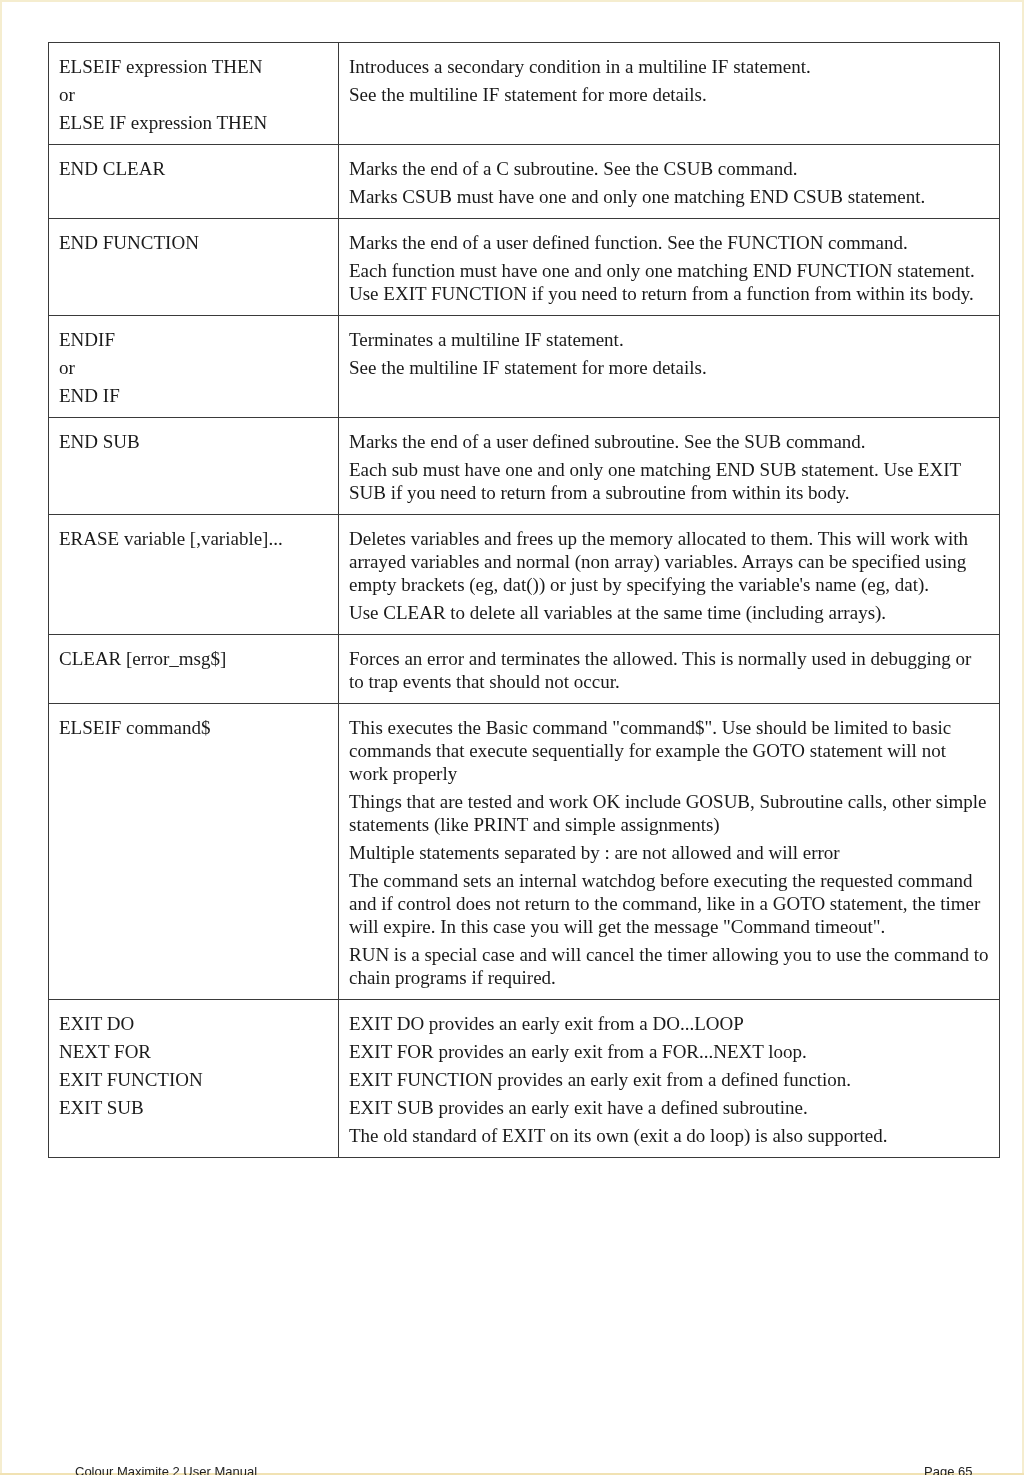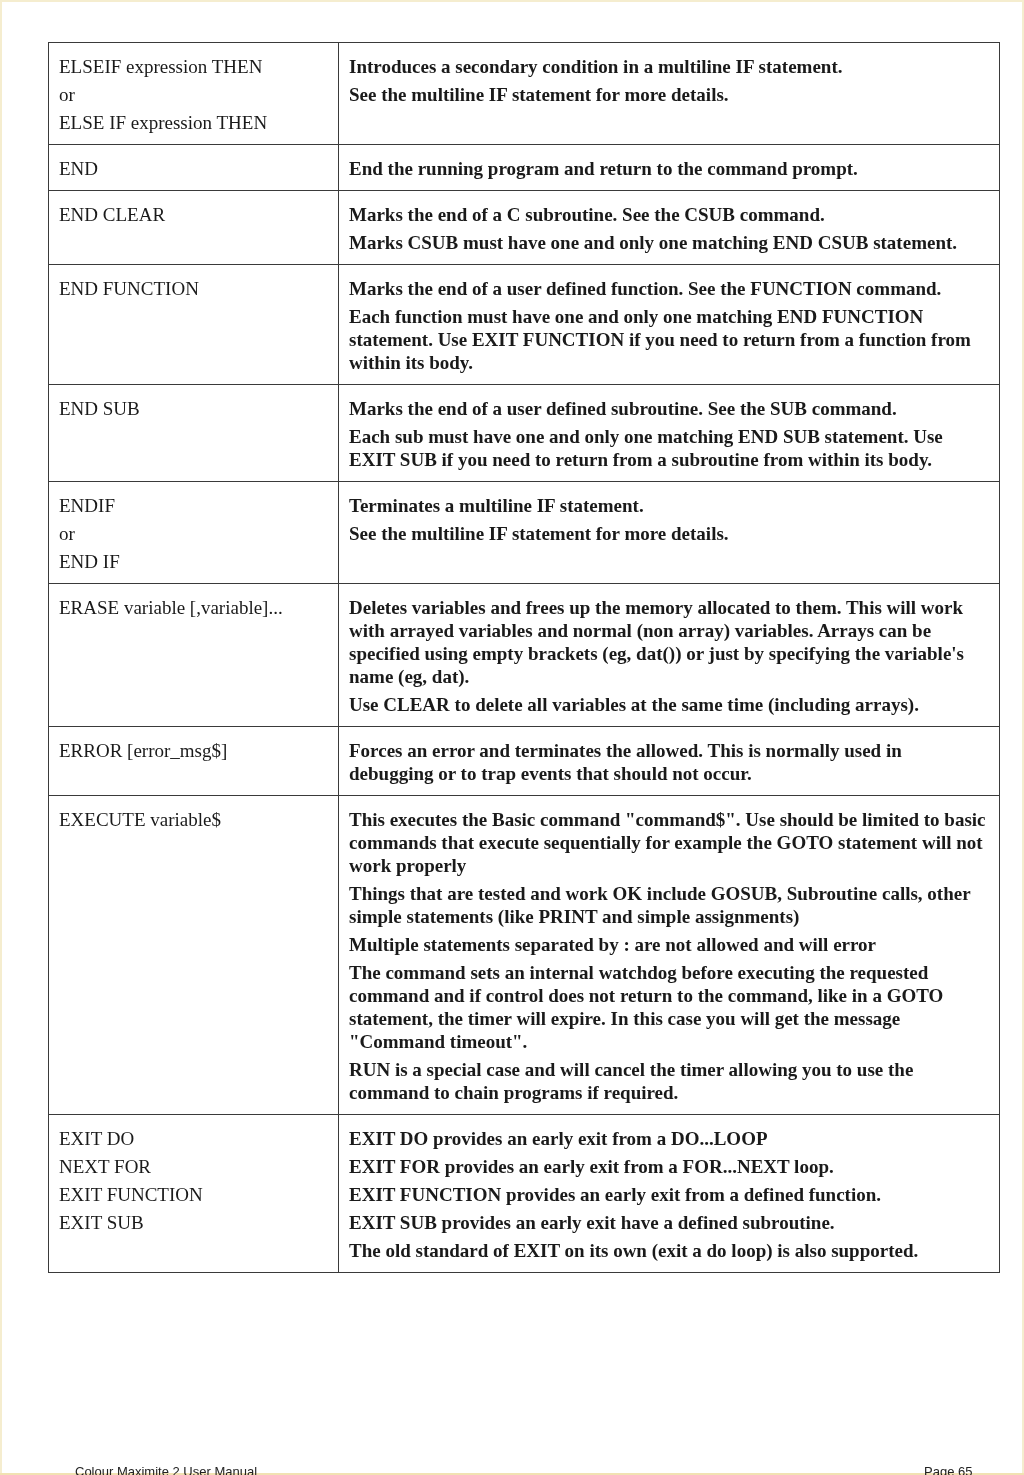--- a/index.html
+++ b/index.html
@@ -30,21 +30,21 @@
   table.cmd-table td {
     border: 1.3px solid #3a3a3a;
     vertical-align: top;
     padding: 12px 10px 10px 10px;
     font-size: 19px;
     line-height: 23px;
   }
   td.col-cmd { width: 269px; }
   td.col-desc { width: 640px; }
   .cmd-line { margin: 0 0 5px 0; }
-  .para { margin: 0 0 5px 0; font-weight: bold; }
+  .para { margin: 0 0 5px 0; }
   .para:last-child, .cmd-line:last-child { margin-bottom: 0; }
   .footer-left {
     position: absolute; left: 75px; top: 1464px;
     font-family: "Liberation Sans", "DejaVu Sans", sans-serif;
     font-size: 13px; color: #222;
   }
   .footer-right {
     position: absolute; left: 924px; top: 1464px;
     font-family: "Liberation Sans", "DejaVu Sans", sans-serif;
     font-size: 13px; color: #222;
@@ -64,84 +64,76 @@
           <div class="cmd-line">or</div>
           <div class="cmd-line">ELSE IF expression THEN</div>
         </td>
         <td class="col-desc">
           <div class="para">Introduces a secondary condition in a multiline IF statement.</div>
           <div class="para">See the multiline IF statement for more details.</div>
         </td>
       </tr>
       <tr>
         <td class="col-cmd">
-          <div class="cmd-line">END</div>
-        </td>
-        <td class="col-desc">
-          <div class="para">End the running program and return to the command prompt.</div>
-        </td>
-      </tr>
-      <tr>
-        <td class="col-cmd">
           <div class="cmd-line">END CLEAR</div>
         </td>
         <td class="col-desc">
           <div class="para">Marks the end of a C subroutine.  See the CSUB command.</div>
           <div class="para">Marks CSUB must have one and only one matching END CSUB statement.</div>
         </td>
       </tr>
       <tr>
         <td class="col-cmd">
           <div class="cmd-line">END FUNCTION</div>
         </td>
         <td class="col-desc">
           <div class="para">Marks the end of a user defined function.  See the FUNCTION command.</div>
           <div class="para">Each function must have one and only one matching END FUNCTION statement.  Use EXIT FUNCTION if you need to return from a function from within its body.</div>
         </td>
       </tr>
       <tr>
         <td class="col-cmd">
-          <div class="cmd-line">END SUB</div>
-        </td>
-        <td class="col-desc">
-          <div class="para">Marks the end of a user defined subroutine.  See the SUB command.</div>
-          <div class="para">Each sub must have one and only one matching END SUB statement.  Use EXIT SUB if you need to return from a subroutine from within its body.</div>
-        </td>
-      </tr>
-      <tr>
-        <td class="col-cmd">
           <div class="cmd-line">ENDIF</div>
           <div class="cmd-line">or</div>
           <div class="cmd-line">END IF</div>
         </td>
         <td class="col-desc">
           <div class="para">Terminates a multiline IF statement.</div>
           <div class="para">See the multiline IF statement for more details.</div>
+        </td>
+      </tr>
+      <tr>
+        <td class="col-cmd">
+          <div class="cmd-line">END SUB</div>
+        </td>
+        <td class="col-desc">
+          <div class="para">Marks the end of a user defined subroutine.  See the SUB command.</div>
+          <div class="para">Each sub must have one and only one matching END SUB statement.  Use EXIT SUB if you need to return from a subroutine from within its body.</div>
         </td>
       </tr>
       <tr>
         <td class="col-cmd">
           <div class="cmd-line">ERASE variable [,variable]...</div>
         </td>
         <td class="col-desc">
           <div class="para">Deletes variables and frees up the memory allocated to them.  This will work with arrayed variables and normal (non array) variables.  Arrays can be specified using empty brackets (eg, dat()) or just by specifying the variable's name (eg, dat).</div>
           <div class="para">Use CLEAR to delete all variables at the same time (including arrays).</div>
         </td>
       </tr>
       <tr>
         <td class="col-cmd">
-          <div class="cmd-line">ERROR [error_msg$]</div>
+          <div class="cmd-line">CLEAR [error_msg$]</div>
         </td>
         <td class="col-desc">
           <div class="para">Forces an error and terminates the allowed.  This is normally used in debugging or to trap events that should not occur.</div>
         </td>
       </tr>
       <tr>
         <td class="col-cmd">
-          <div class="cmd-line">EXECUTE variable$</div>
+          <div class="cmd-line">ELSEIF command$</div>
         </td>
         <td class="col-desc">
           <div class="para">This executes the Basic command "command$". Use should be limited to basic commands that execute sequentially for example the GOTO statement will not work properly</div>
           <div class="para">Things that are tested and work OK include GOSUB, Subroutine calls, other simple statements (like PRINT and simple assignments)</div>
           <div class="para">Multiple statements separated by : are not allowed and will error</div>
           <div class="para">The command sets an internal watchdog before executing the requested command and if control does not return to the command, like in a GOTO statement, the timer will expire. In this case you will get the message "Command timeout".</div>
           <div class="para">RUN is a special case and will cancel the timer allowing you to use the command to chain programs if required.</div>
         </td>
       </tr>
       <tr>

